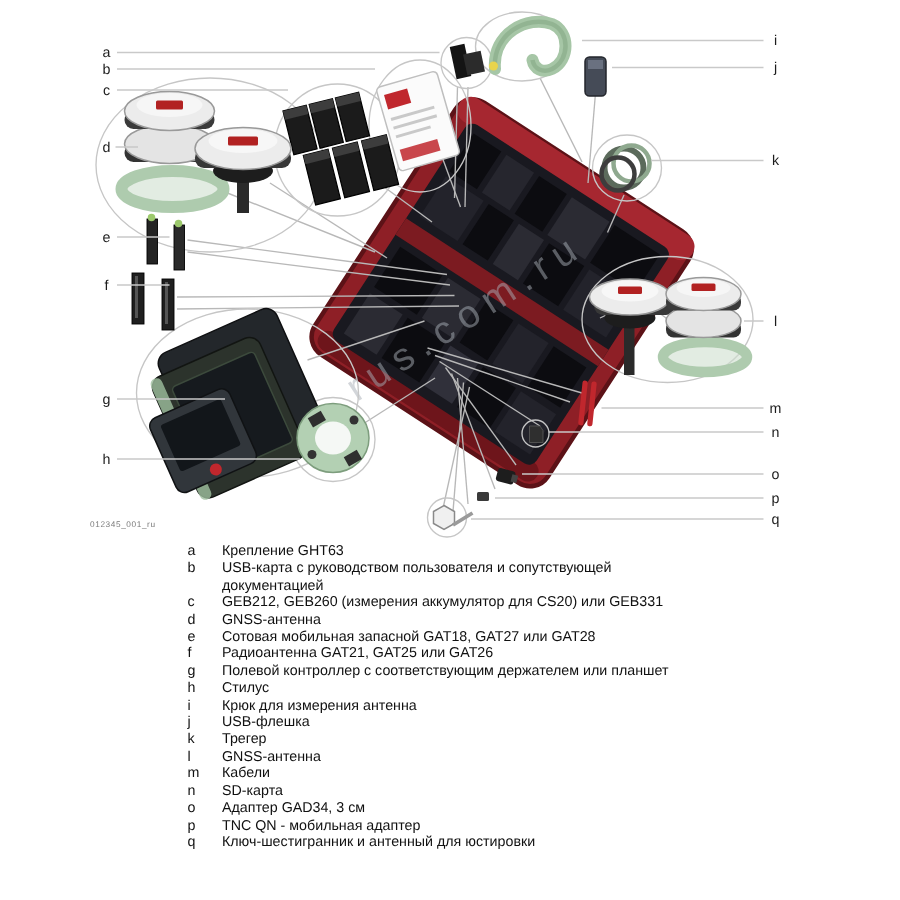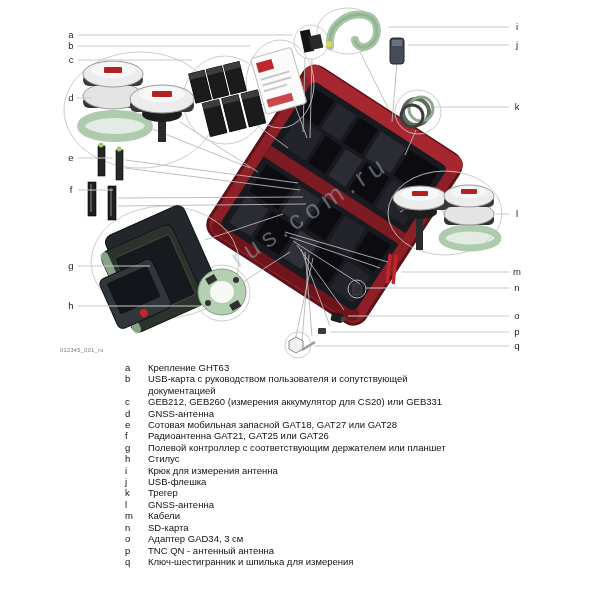--- a/index.html
+++ b/index.html
@@ -359,22 +359,22 @@
         <span class="legend-text">SD-карта</span>
       </div>
 
       <div class="legend-row">
         <span class="legend-letter">o</span>
         <span class="legend-text">Адаптер GAD34, 3 см</span>
       </div>
 
       <div class="legend-row">
         <span class="legend-letter">p</span>
-        <span class="legend-text">TNC QN - антенный антенна</span>
+        <span class="legend-text">TNC QN - мобильная адаптер</span>
       </div>
 
       <div class="legend-row">
         <span class="legend-letter">q</span>
-        <span class="legend-text">Ключ-шестигранник и шпилька для измерения</span>
+        <span class="legend-text">Ключ-шестигранник и антенный для юстировки</span>
       </div>
     </div>
 
 </div>
 
 </body></html>

